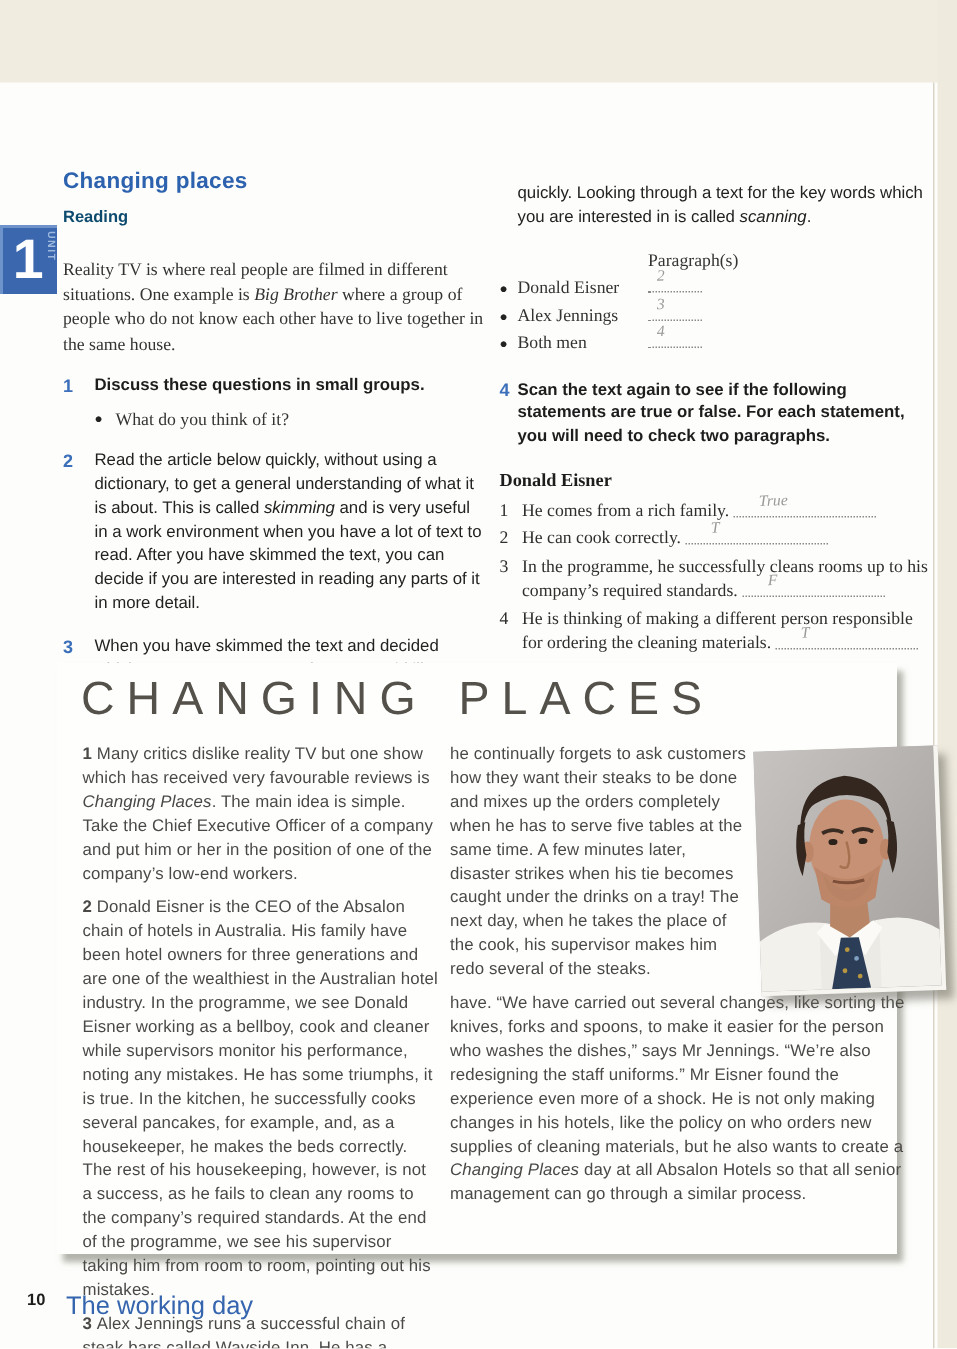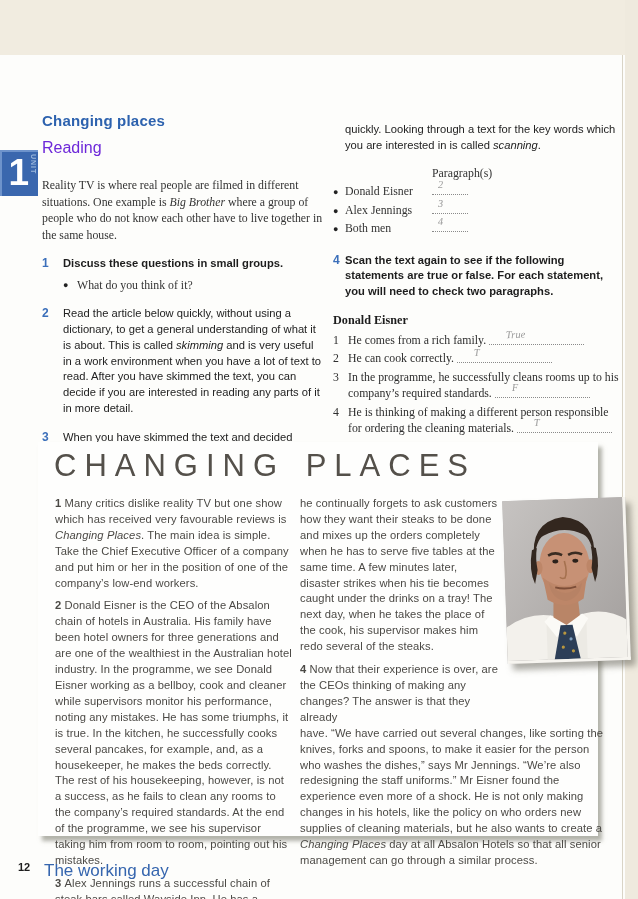--- a/index.html
+++ b/index.html
@@ -17,21 +17,21 @@
   .unit-tab{position:absolute;left:0;top:150px;width:38px;height:46px;background:#3a67ae;
             box-shadow:inset 2px 2px 0 #6e93cb;}
   .unit-num{position:absolute;right:9px;top:1px;color:#ffffff;font-size:37px;font-weight:bold;
             font-family:"Liberation Sans",sans-serif;line-height:44px;}
   .unit-word{position:absolute;right:1px;top:4px;color:#9db9dd;font-size:7px;letter-spacing:1px;
              writing-mode:vertical-rl;font-weight:bold;}
 
   
   .colL{position:absolute;left:42px;top:112px;width:282px;}
   .h1{color:#2d62ae;font-size:15px;font-weight:bold;letter-spacing:0.2px;}
-  .h2{color:#6d28d9;font-size:16px;margin-top:10px;font-weight:400;}
+  .h2{color:#0c4a6e;font-size:11px;margin-top:10px;font-weight:700;}
   .serif{font-family:"Liberation Serif",serif;color:#333333;font-size:11.8px;line-height:16.5px;}
   .intro{margin-top:20px;}
   .ex{margin-top:13px;padding-left:21px;font-size:11.2px;line-height:15.8px;color:#222;}
   .exnum{display:inline-block;width:21px;margin-left:-21px;color:#3b6fba;font-weight:bold;
          font-size:12px;vertical-align:top;}
   .exbold{font-weight:bold;color:#1d1d1d;}
   .blt{margin-top:5px;padding-left:14px;}
   .blt .dot{display:inline-block;width:14px;margin-left:-14px;font-size:9px;vertical-align:1px;color:#222;}
 
   
@@ -160,21 +160,20 @@
     <div class="card-title">CHANGING PLACES</div>
 
     <div class="acol acol1">
       <p><span class="bd">1  </span><span>Many critics dislike reality TV but one show which has received very favourable reviews is </span><span class="it">Changing Places</span><span>. The main idea is simple. Take the Chief Executive Officer of a company and put him or her in the position of one of the company’s low-end workers.</span></p>
       <p><span class="bd">2  </span><span>Donald Eisner is the CEO of the Absalon chain of hotels in Australia. His family have been hotel owners for three generations and are one of the wealthiest in the Australian hotel industry. In the programme, we see Donald Eisner working as a bellboy, cook and cleaner while supervisors monitor his performance, noting any mistakes. He has some triumphs, it is true. In the kitchen, he successfully cooks several pancakes, for example, and, as a housekeeper, he makes the beds correctly. The rest of his housekeeping, however, is not a success, as he fails to clean any rooms to the company’s required standards. At the end of the programme, we see his supervisor taking him from room to room, pointing out his mistakes.</span></p>
       <p><span class="bd">3  </span><span>Alex Jennings runs a successful chain of steak bars called Wayside Inn. He has a reputation for demanding quality from his staff, both in terms of food and service. When he changes places with some of his staff, we see him fail a number of tasks in the restaurant. As a waiter,</span></p>
     </div>
 
     <div class="acol acol2">
       <p class="narrow"><span>he continually forgets to ask customers how they want their steaks to be done and mixes up the orders completely when he has to serve five tables at the same time. A few minutes later, disaster strikes when his tie becomes caught under the drinks on a tray! The next day, when he takes the place of the cook, his supervisor makes him redo several of the steaks.</span></p>
-      <p class="narrow" style="margin-bottom:0;"><span class="bd">4  </span><span>Now that their experience is over, are the CEOs thinking of making any changes? The answer is that they already</span></p>
       <p><span>have. “We have carried out several changes, like sorting the knives, forks and spoons, to make it easier for the person who washes the dishes,” says Mr Jennings. “We’re also redesigning the staff uniforms.” Mr Eisner found the experience even more of a shock. He is not only making changes in his hotels, like the policy on who orders new supplies of cleaning materials, but he also wants to create a </span><span class="it">Changing Places</span><span> day at all Absalon Hotels so that all senior management can go through a similar process.</span></p>
     </div>
 
     <div class="photo">
       <svg width="120" height="160" viewBox="0 0 120 160">
         <defs>
           <linearGradient id="bgg" x1="0" y1="0" x2="1" y2="1">
             <stop offset="0" stop-color="#c6c3c1"></stop>
               <stop offset="1" stop-color="#a39f9d"></stop>
           </linearGradient>
@@ -213,17 +212,17 @@
         <path d="M60,62 Q63,74 60,79 Q57,80 55,78" stroke="#a5714f" stroke-width="1.6" fill="none"></path>
 
         <path d="M50,88 Q60,91 71,88" stroke="#7d4e38" stroke-width="2" fill="none"></path>
 
         <path d="M44,84 Q60,104 77,84 Q74,100 60,102 Q46,100 44,84 Z" fill="#b07f62" opacity="0.45"></path>
       </svg>
     </div>
   </div>
 
   <div class="footer">
-    <span class="pgnum">12</span>
+    <span class="pgnum">10</span>
     <span class="ftitle">The working day</span>
   </div>
 
 </div>
 
 </body></html>

